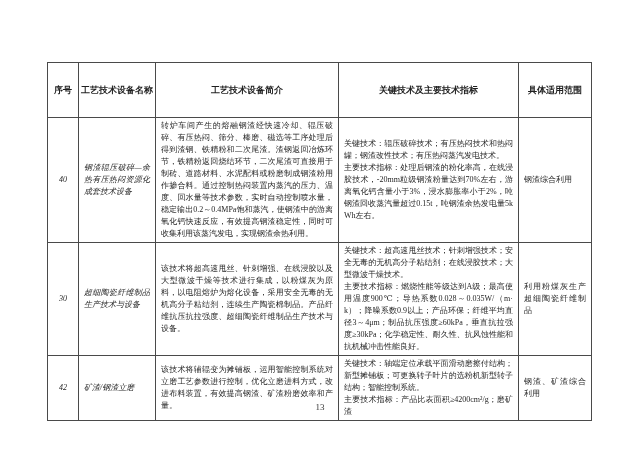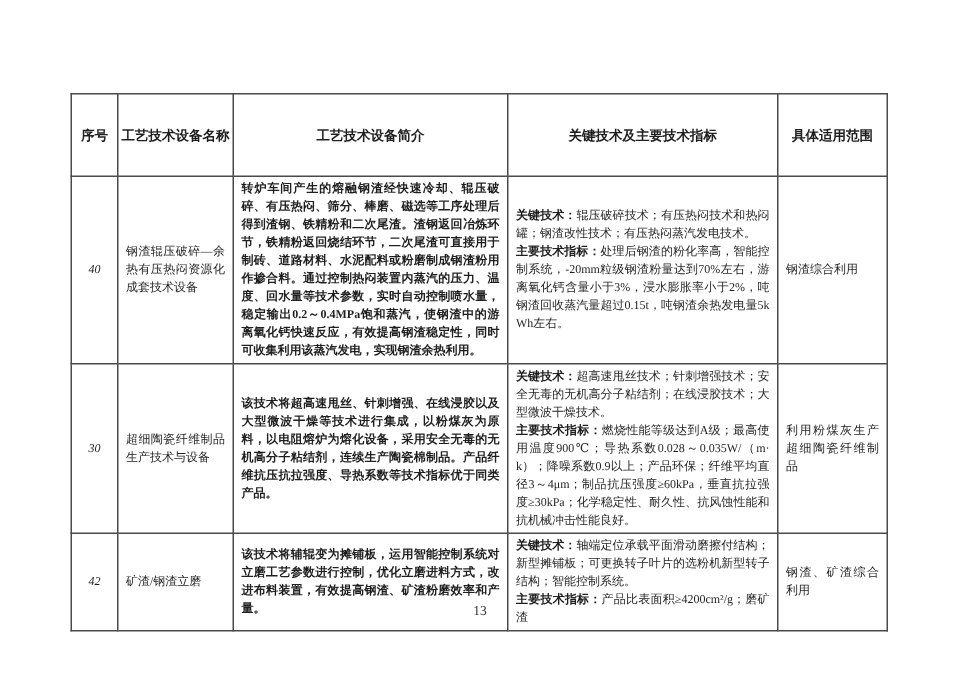--- a/index.html
+++ b/index.html
@@ -28,26 +28,26 @@
     padding:21px 2px; line-height:12px;
   }
   col.col-no{width:31px} col.col-name{width:77px} col.col-intro{width:183px}
   col.col-key{width:180px} col.col-scope{width:73px}
   tr.row-head{height:22px}
   tr.row-carry{height:24px}
   tr.row-40{height:118px}
   tr.row-41{height:99px}
   tr.row-42{height:56px}
   .cell-no{text-align:center; padding:2px 1px;font-style:italic;}
-  .cell-name{text-align:justify;}
-  .cell-intro{text-align:justify;font-weight:bold;}
+  .cell-name{text-align:justify;font-style:italic;}
+  .cell-intro{text-align:justify;}
   .cell-key{text-align:justify;}
   .cell-scope{text-align:justify;}
   .cell-key p{margin:0;}
-  .lbl{font-weight:bold;}
+  .lbl{font-weight:normal;}
   .page-number{
     position:absolute; left:0; top:402px; width:640px;
     text-align:center; font-size:9px; color:#333;
   }
 </style>
 </head>
 <body>
 
 <div class="doc-page">
 
@@ -70,29 +70,29 @@
     </thead>
     <tbody>
 
 
       <tr class="row-40">
         <td class="cell-no">40</td>
         <td class="cell-name">钢渣辊压破碎—余热有压热闷资源化成套技术设备</td>
         <td class="cell-intro">转炉车间产生的熔融钢渣经快速冷却、辊压破碎、有压热闷、筛分、棒磨、磁选等工序处理后得到渣钢、铁精粉和二次尾渣。渣钢返回冶炼环节，铁精粉返回烧结环节，二次尾渣可直接用于制砖、道路材料、水泥配料或粉磨制成钢渣粉用作掺合料。通过控制热闷装置内蒸汽的压力、温度、回水量等技术参数，实时自动控制喷水量，稳定输出0.2～0.4MPa饱和蒸汽，使钢渣中的游离氧化钙快速反应，有效提高钢渣稳定性，同时可收集利用该蒸汽发电，实现钢渣余热利用。</td>
         <td class="cell-key">
           <p><span class="lbl">关键技术：</span><span>辊压破碎技术；有压热闷技术和热闷罐；钢渣改性技术；有压热闷蒸汽发电技术。</span></p>
-          <p><span class="lbl">主要技术指标：</span><span>处理后钢渣的粉化率高，智能控制系统，-20mm粒级钢渣粉量达到70%左右，游离氧化钙含量小于3%，浸水膨胀率小于2%，吨钢渣回收蒸汽量超过0.15t，吨钢渣余热发电量5kWh左右。</span></p>
+          <p><span class="lbl">主要技术指标：</span><span>处理后钢渣的粉化率高，在线浸胶技术，-20mm粒级钢渣粉量达到70%左右，游离氧化钙含量小于3%，浸水膨胀率小于2%，吨钢渣回收蒸汽量超过0.15t，吨钢渣余热发电量5kWh左右。</span></p>
         </td>
         <td class="cell-scope">钢渣综合利用</td>
       </tr>
 
       <tr class="row-41">
         <td class="cell-no">30</td>
         <td class="cell-name">超细陶瓷纤维制品生产技术与设备</td>
-        <td class="cell-intro">该技术将超高速甩丝、针刺增强、在线浸胶以及大型微波干燥等技术进行集成，以粉煤灰为原料，以电阻熔炉为熔化设备，采用安全无毒的无机高分子粘结剂，连续生产陶瓷棉制品。产品纤维抗压抗拉强度、导热系数等技术指标优于同类产品。</td>
+        <td class="cell-intro">该技术将超高速甩丝、针刺增强、在线浸胶以及大型微波干燥等技术进行集成，以粉煤灰为原料，以电阻熔炉为熔化设备，采用安全无毒的无机高分子粘结剂，连续生产陶瓷棉制品。产品纤维抗压抗拉强度、超细陶瓷纤维制品生产技术与设备。</td>
         <td class="cell-key">
           <p><span class="lbl">关键技术：</span><span>超高速甩丝技术；针刺增强技术；安全无毒的无机高分子粘结剂；在线浸胶技术；大型微波干燥技术。</span></p>
           <p><span class="lbl">主要技术指标：</span><span>燃烧性能等级达到A级；最高使用温度900℃；导热系数0.028～0.035W/（m·k）；降噪系数0.9以上；产品环保；纤维平均直径3～4μm；制品抗压强度≥60kPa，垂直抗拉强度≥30kPa；化学稳定性、耐久性、抗风蚀性能和抗机械冲击性能良好。</span></p>
         </td>
         <td class="cell-scope">利用粉煤灰生产超细陶瓷纤维制品</td>
       </tr>
 
       <tr class="row-42">
         <td class="cell-no">42</td>
         <td class="cell-name">矿渣/钢渣立磨</td>

